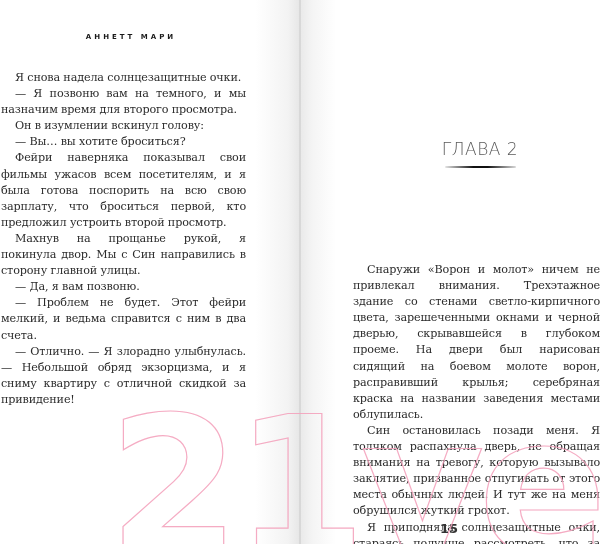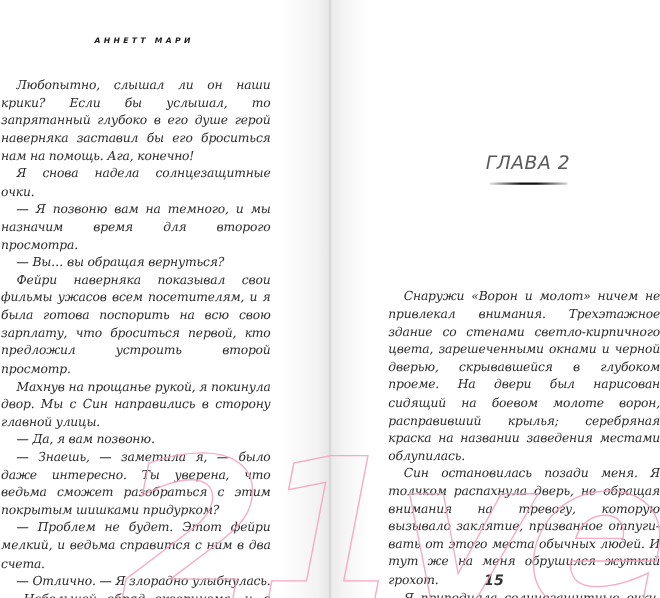--- a/index.html
+++ b/index.html
@@ -10,21 +10,20 @@
       overflow: hidden;
       background: #ffffff;
     }
     .spread {
       position: relative;
       width: 520px;
       height: 544px;
       background: #be185d;
       font-family: "DejaVu Serif", "Liberation Serif", serif;
       color: #2a2a2a;
-      font-style: italic;
     }
     .page {
       position: absolute;
       top: 0;
       height: 544px;
     }
     .page-left {
       left: 0;
       width: 300px;
       background: linear-gradient(to right, #ffffff 0%, #ffffff 85%, #f3f3f3 96%, #e6e6e6 100%);
@@ -126,28 +125,27 @@
     }
   </style>
 </head>
 <body>
 
 <div class="spread">
 
   <div class="page page-left">
     <div class="running-head">АННЕТТ МАРИ</div>
     <div class="text-block text-left">
-      <p>Любопытно, слышал ли он наши крики? Если бы услышал, то запрятанный глубоко в его душе герой наверняка заставил бы его броситься нам на помощь. Ага, конечно!</p>
       <p>Я снова надела солнцезащитные очки.</p>
       <p>— Я позвоню вам на темного, и мы назначим время для второго просмотра.</p>
-      <p>— Вы… вы обращая вернуться?</p>
+      <p>Он в изумлении вскинул голову:</p>
+      <p>— Вы… вы хотите броситься?</p>
       <p>Фейри наверняка показывал свои фильмы ужасов всем посетителям, и я была готова поспо­рить на всю свою зарплату, что броситься первой, кто предложил устроить второй просмотр.</p>
       <p>Махнув на прощанье рукой, я покинула двор. Мы с Син направились в сторону главной улицы.</p>
       <p>— Да, я вам позвоню.</p>
-      <p>— Знаешь, — заметила я, — было даже инте­ресно. Ты уверена, что ведьма сможет разобраться с этим покрытым шишками придурком?</p>
       <p>— Проблем не будет. Этот фейри мелкий, и ведьма справится с ним в два счета.</p>
       <p>— Отлично. — Я злорадно улыбнулась. — Не­большой обряд экзорцизма, и я сниму квартиру с отличной скидкой за привидение!</p>
 
     </div>
   </div>
 
   <div class="page page-right">
     <div class="chapter-title">ГЛАВА 2</div>
     <div class="chapter-rule"></div>
     <div class="text-block text-right">

